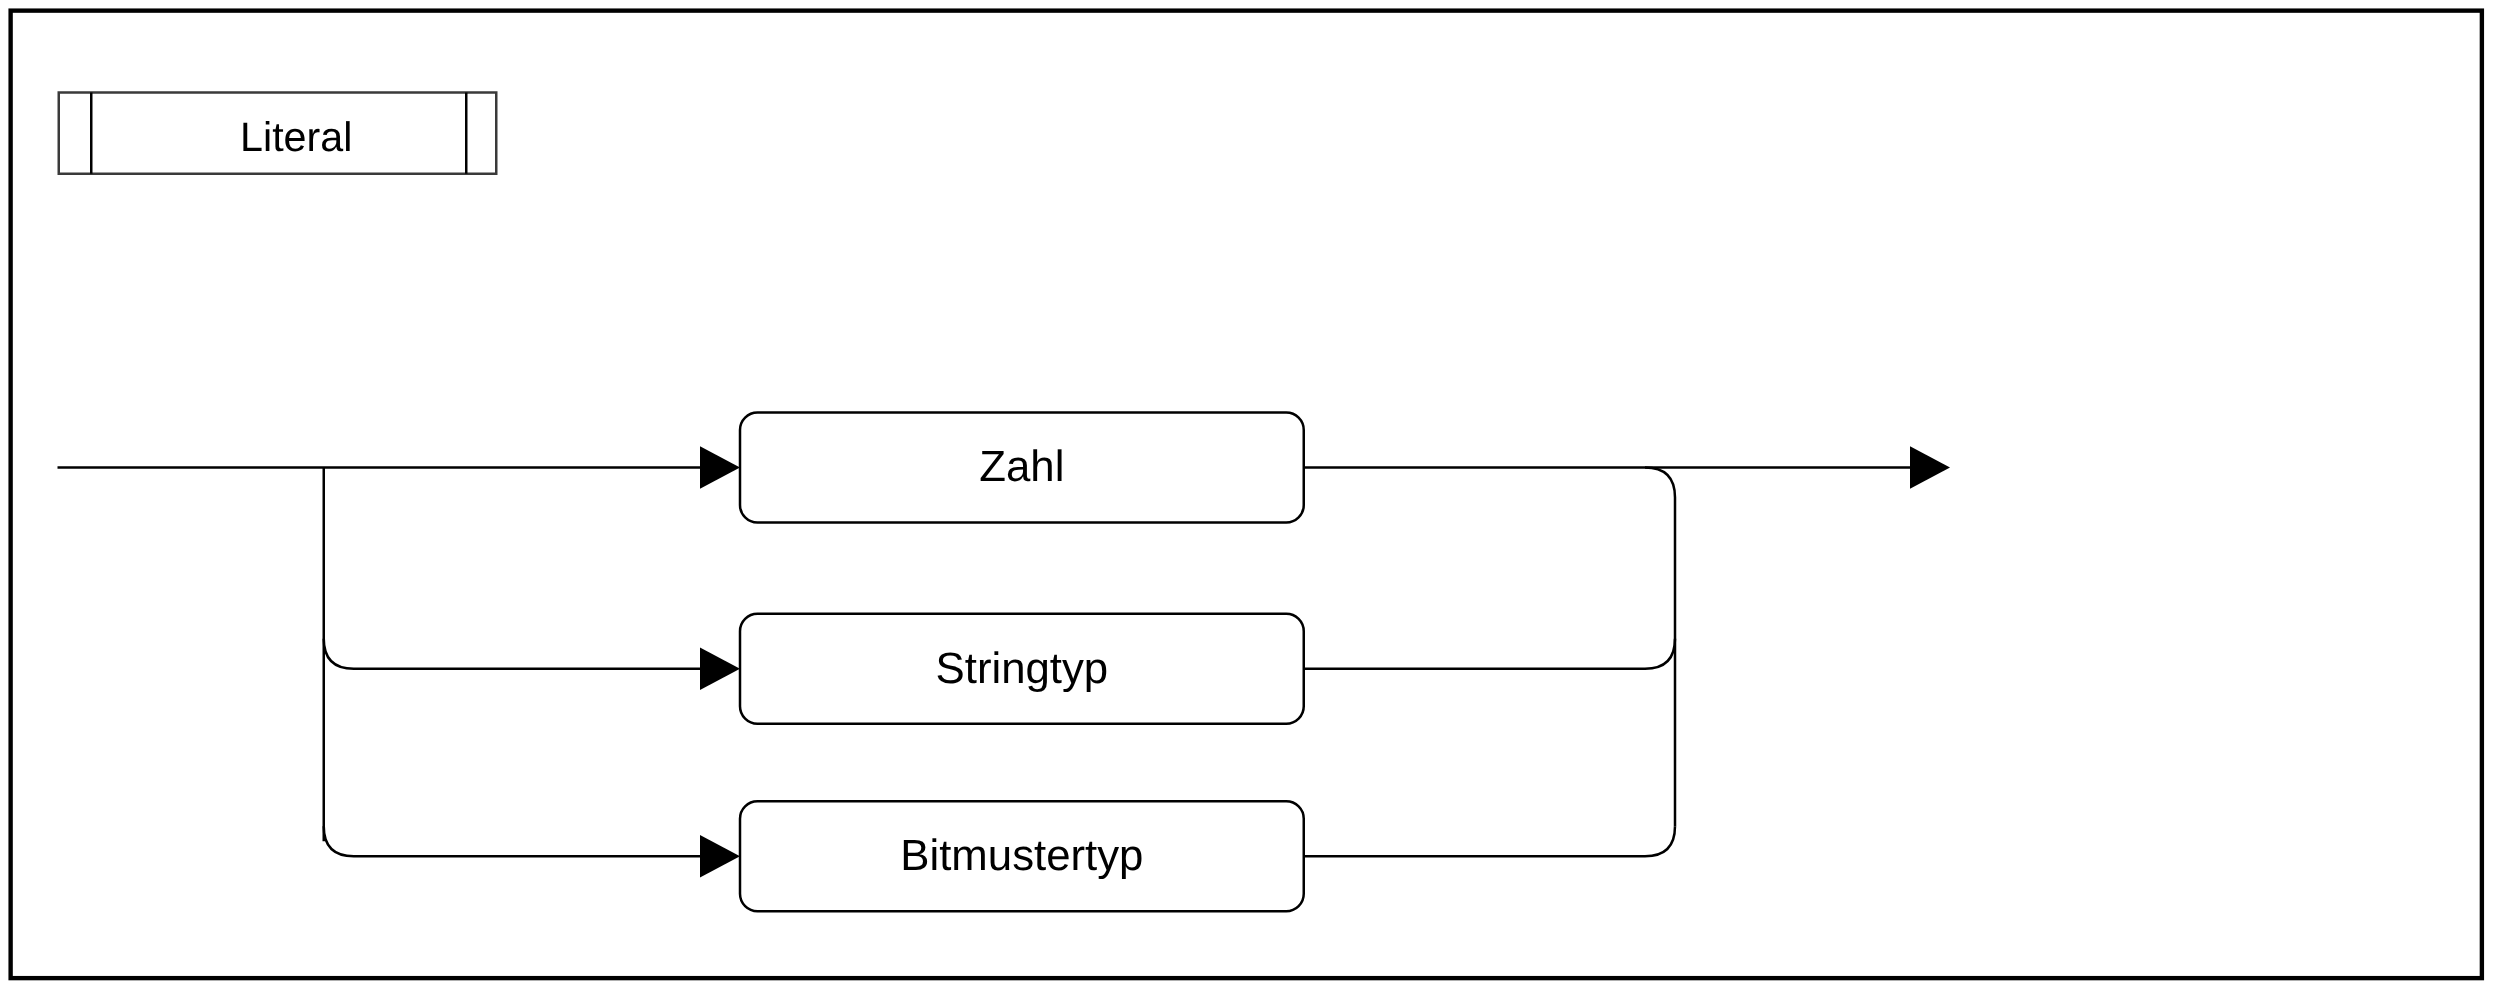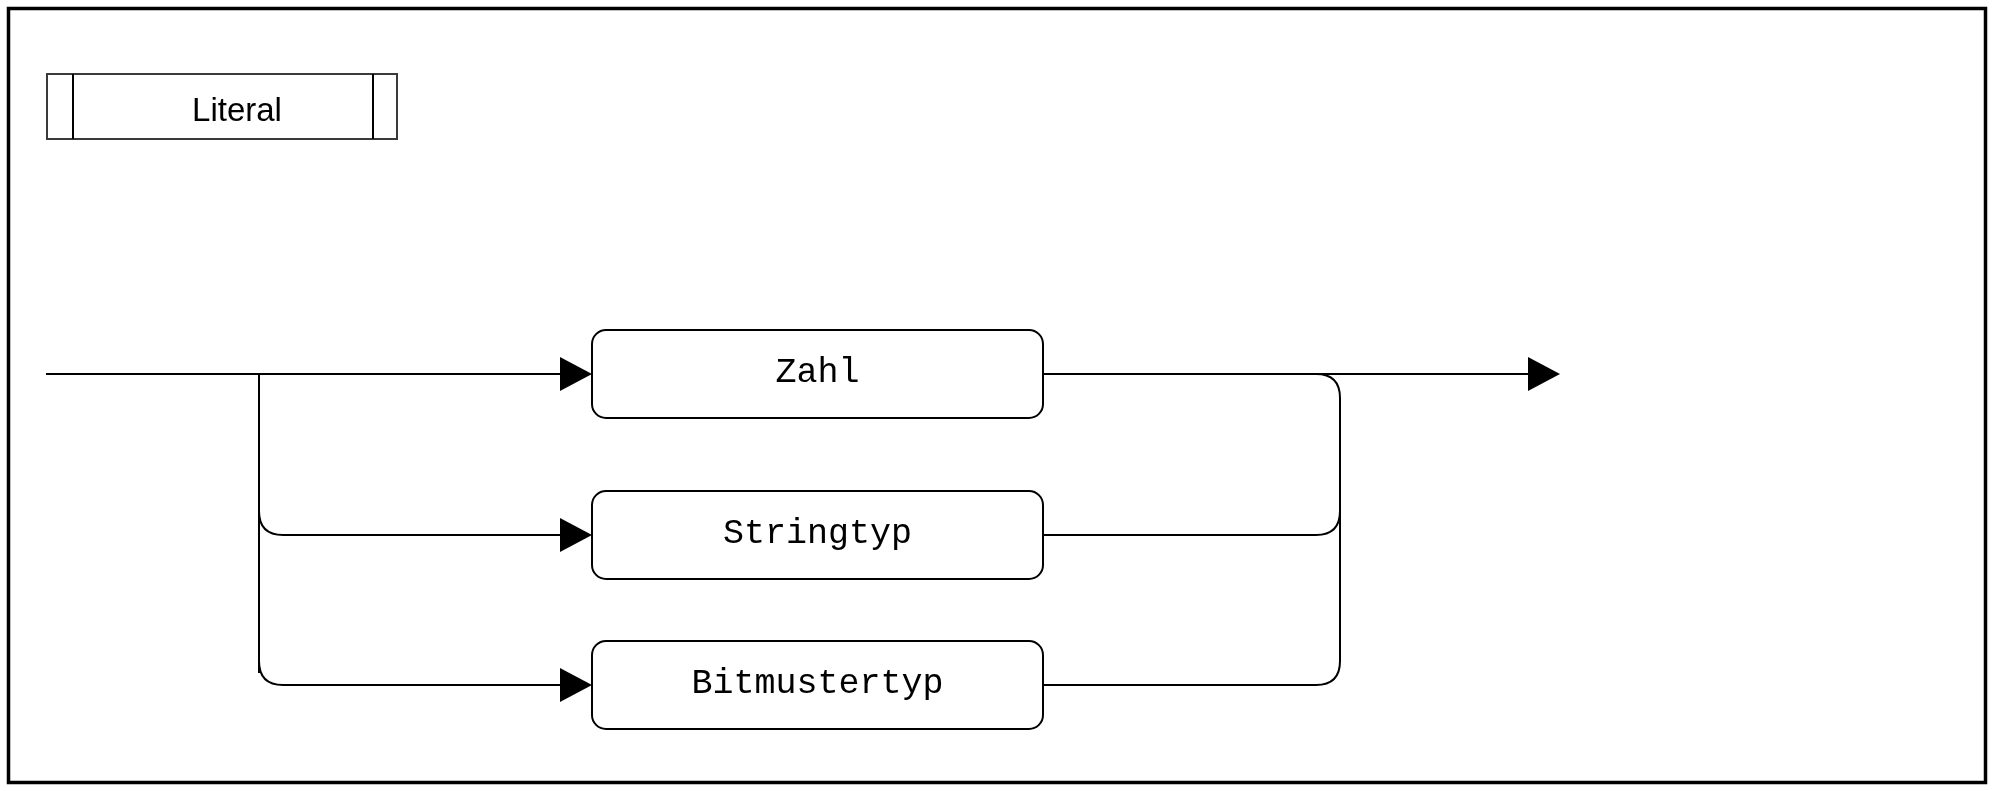--- a/index.html
+++ b/index.html
@@ -49,21 +49,21 @@
     fill: #ffffff;
     stroke: #3a3a3a;
     stroke-width: 2;
   }
   .header-divider {
     stroke: #000000;
     stroke-width: 2;
   }
   .node-label {
     position: absolute;
-    font-family: Liberation Mono, monospace;
+    font-family: Liberation Sans, sans-serif;
     font-size: 35px;
     color: #000000;
     text-align: center;
     line-height: 1;
     white-space: nowrap;
     user-select: none;
   }
   .header-label {
     position: absolute;
     font-family: "Liberation Sans", sans-serif;

